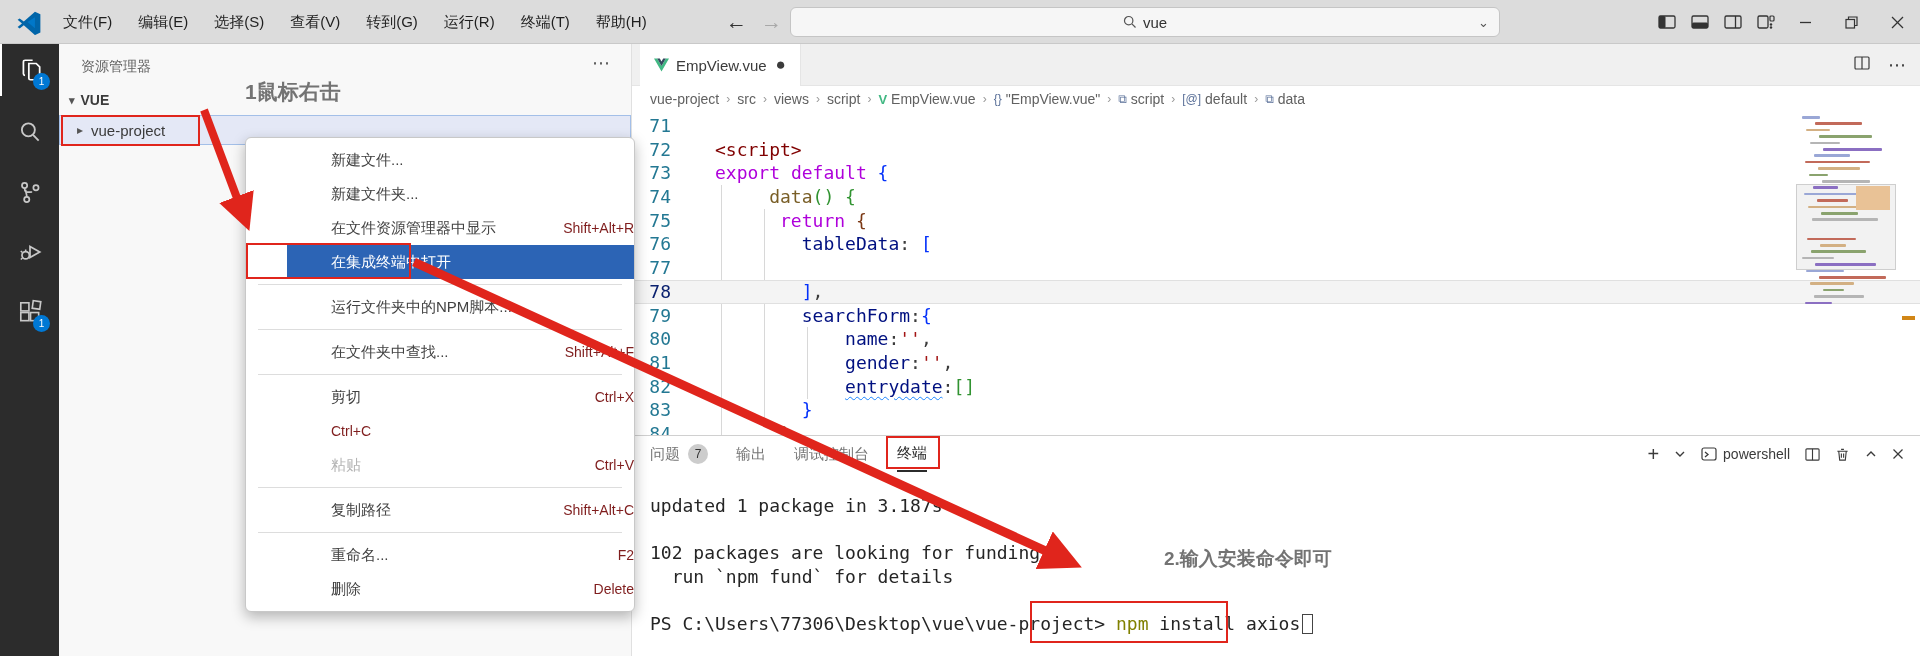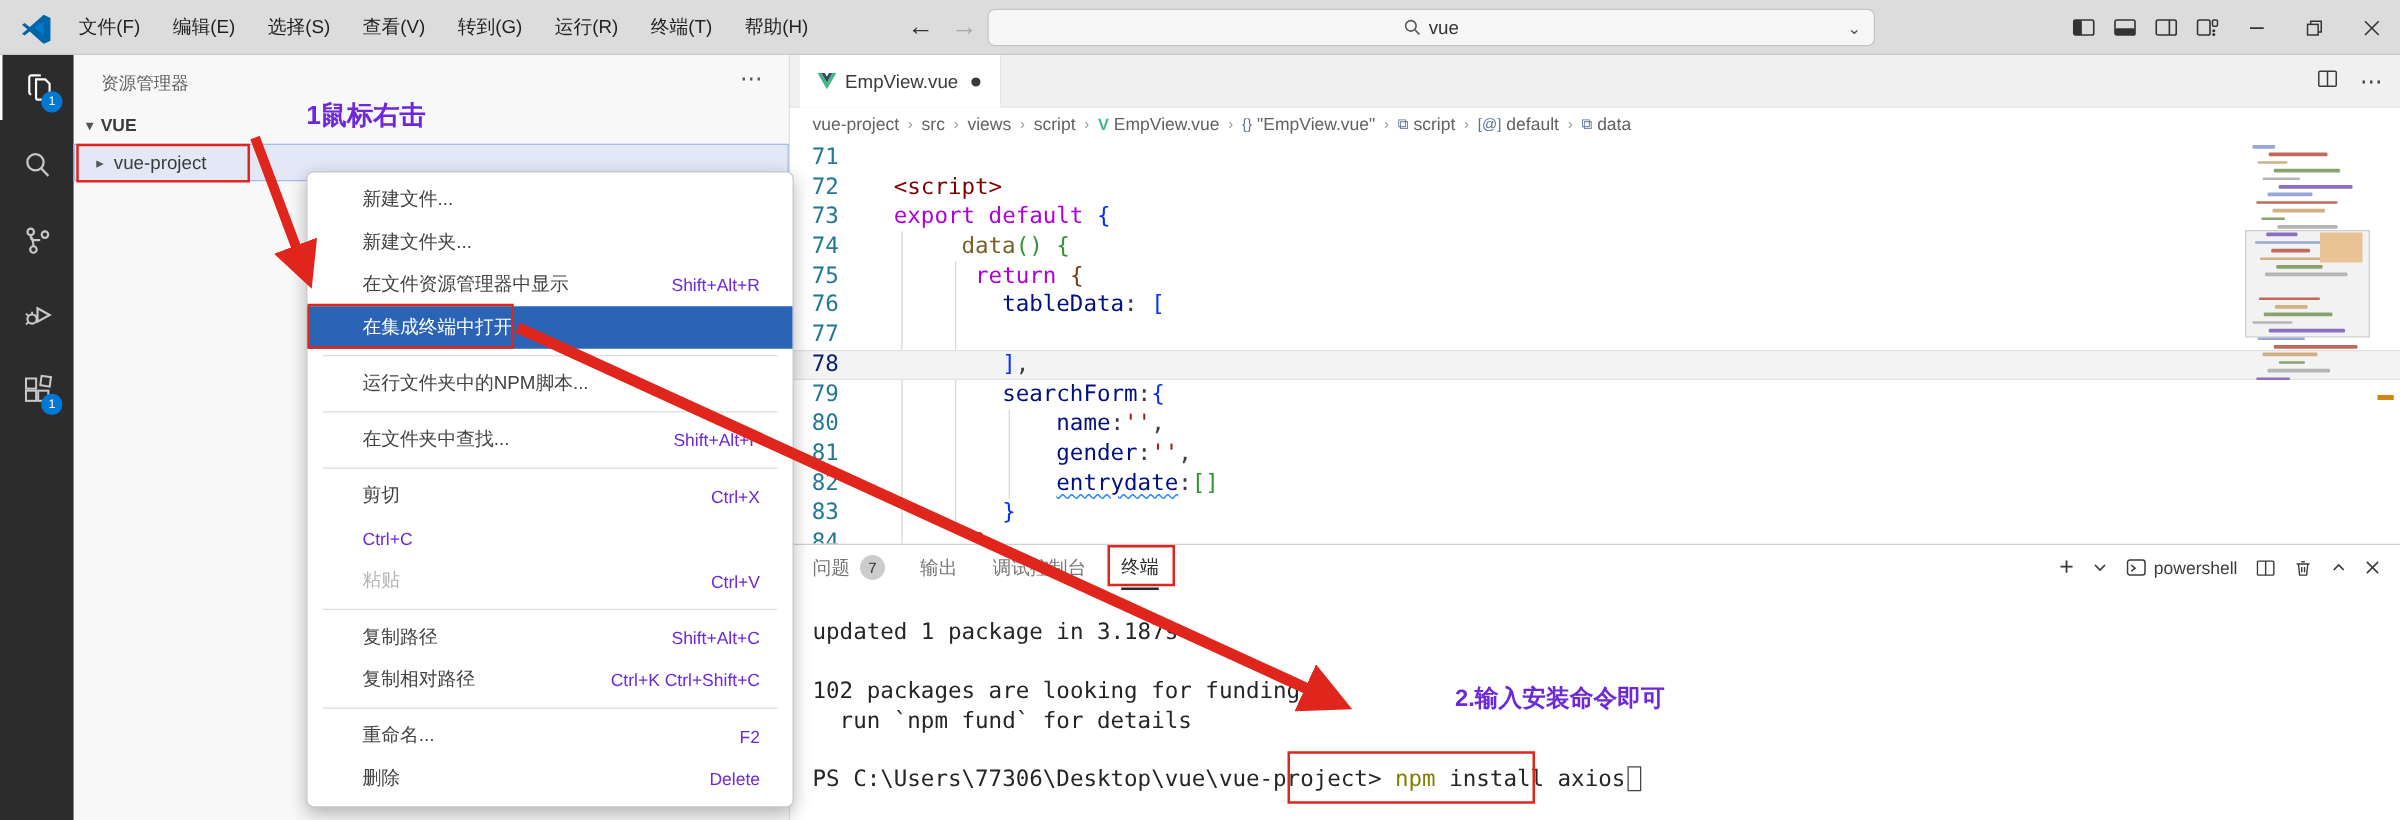--- a/index.html
+++ b/index.html
@@ -32,23 +32,23 @@
   .sidebar { position:absolute; left:59px; top:44px; width:573px; height:612px; background:#f8f8f8; border-right:1px solid #e0e0e0; }
   .sb-header { position:absolute; left:22px; top:14px; font-size:14px; color:#616161; }
   .sb-more { position:absolute; left:533px; top:8px; font-size:18px; color:#555; letter-spacing:1px; }
   .sb-section { position:absolute; left:10px; top:48px; font-size:14px; font-weight:bold; color:#3b3b3b; display:flex; align-items:center; gap:6px; }
   .sb-section .chev { font-size:11px; color:#555; }
   .sb-row { position:absolute; left:0; top:71px; width:572px; height:30px; background:#e4e8f6; border:1px solid #a3bfe8; display:flex; align-items:center; font-size:15px; color:#3b3b3b; }
   .sb-row .chev { margin-left:17px; margin-right:8px; font-size:12px; color:#555; }
 
   
   .ctxmenu { position:absolute; left:245px; top:137px; width:390px; background:#ffffff; border:1px solid #c8c8c8; border-radius:6px; box-shadow:0 5px 14px rgba(0,0,0,0.28); padding:5px 0; z-index:50; }
-  .ctxitem { height:34px; line-height:34px; font-size:15px; color:#424242; padding-left:44px; padding-right:26px; display:flex; }
+  .ctxitem { height:34px; line-height:34px; font-size:15px; color:#424242; padding-left:44px; display:flex;margin-left:41px; }
   .ctxitem .lbl { flex:1; }
-  .ctxitem .sc { color:#6d28d9; font-size:14px; }
+  .ctxitem .sc { color:#7f1d1d; font-size:14px; }
   .ctxitem.hl { background:#2c64b5; color:#ffffff; }
   .ctxitem.hl .sc { color:#e8e8e8; }
   .ctxitem.disabled { color:#b4b4b4; }
   .ctxsep { border-top:1px solid #dddddd; margin:5px 12px; }
 
   
   .editorgroup { position:absolute; left:632px; top:44px; width:1288px; height:536px; background:#fff; }
   .tabbar { position:absolute; left:0; top:0; width:1288px; height:42px; background:#f0f0f0; border-bottom:1px solid #e5e5e5; }
   .tab { position:absolute; left:8px; top:0; height:42px; padding:0 14px; background:#ffffff; display:flex; align-items:center; gap:7px; font-size:15px; color:#3b3b3b; border-right:1px solid #e5e5e5; }
   .tab .dot { font-size:17px; color:#3b3b3b; margin-left:2px; }
@@ -82,21 +82,21 @@
   .ptab { color:#767676; display:flex; align-items:center; gap:8px; height:36px; }
   .ptab.active { color:#2b2b2b; border-bottom:2px solid #2b2b2b; }
   .pbadge { background:#cccccc; color:#333; width:20px; height:20px; border-radius:50%; font-size:12px; display:flex; align-items:center; justify-content:center; }
   .panel-actions { position:absolute; right:16px; top:0; height:36px; display:flex; align-items:center; gap:15px; color:#3b3b3b; font-size:14px; }
   .pa-ico { display:flex; align-items:center; justify-content:center; }
   .shell-group { display:flex; align-items:center; gap:6px; }
   .terminal { position:absolute; left:18px; top:58px; font-family:"DejaVu Sans Mono", monospace; font-size:18px; line-height:23.5px; color:#252525; white-space:pre; }
   .t-npm { color:#808000; }
   .t-cursor { display:inline-block; width:11px; height:20px; border:1.5px solid #444; vertical-align:-4px; margin-left:2px; }
   .redbox { position:absolute; border:2.5px solid #e0251c; z-index:100; pointer-events:none; }
-  .redtext { position:absolute; color:#6d28d9; font-weight:bold; z-index:100; pointer-events:none; }
+  .redtext { position:absolute; color:#737373; font-weight:bold; z-index:100; pointer-events:none; }
   #arrowsvg { position:absolute; left:0; top:0; z-index:99; pointer-events:none; }
 </style>
 </head>
 <body>
 
 <div id="app">
 
   <div class="titlebar">
     <svg class="vscode-logo" viewBox="0 0 24 24">
       <path fill="#0065a9" d="M17.5 2.5 7.2 11.6 3.4 8.7 1.5 9.9l4 3.4-4 3.4 1.9 1.2 3.8-2.9 10.3 9.1 5-2.4V4.9z"></path>
@@ -452,24 +452,20 @@
       </div>
       <div class="ctxitem disabled">
         <span class="lbl">粘贴</span>
         <span class="sc">Ctrl+V</span>
       </div>
       <div class="ctxsep"></div>
       <div class="ctxitem">
         <span class="lbl">复制路径</span>
         <span class="sc">Shift+Alt+C</span>
       </div>
-      <div class="ctxitem">
-        <span class="lbl">复制相对路径</span>
-        <span class="sc">Ctrl+K Ctrl+Shift+C</span>
-      </div>
       <div class="ctxsep"></div>
       <div class="ctxitem">
         <span class="lbl">重命名...</span>
         <span class="sc">F2</span>
       </div>
       <div class="ctxitem">
         <span class="lbl">删除</span>
         <span class="sc">Delete</span>
       </div>
     </div>

